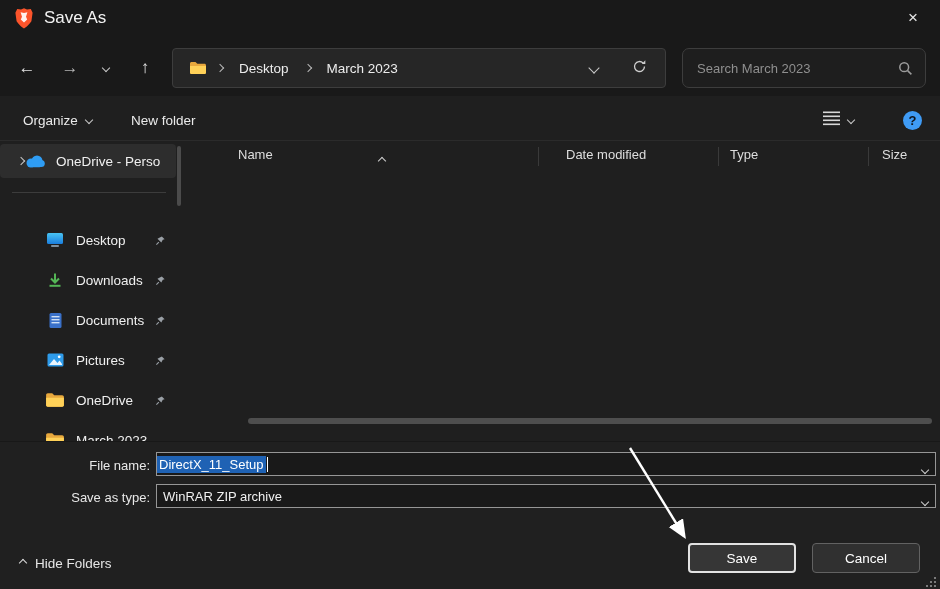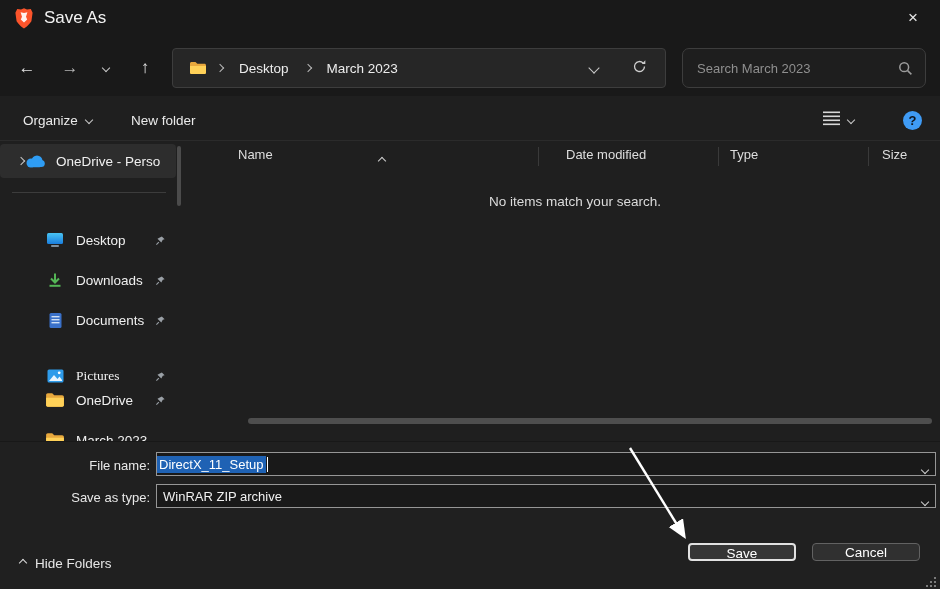--- a/index.html
+++ b/index.html
@@ -61,21 +61,21 @@
   .bottompanel{position:absolute;left:0;top:441px;width:940px;height:148px;background:#202020;border-top:1px solid #181818;box-sizing:border-box;}
   .flabel{position:absolute;width:110px;text-align:right;font-size:13px;color:#e8e8e8;}
   .field{position:absolute;left:156px;width:780px;height:24px;background:#191919;border:1px solid #969696;
          box-sizing:border-box;display:flex;align-items:center;cursor:text;}
   .fieldchev{position:absolute;right:7px;top:8px;color:#cfcfcf;}
   .selected{background:#1f62b4;color:#fff;padding:1px 2px;font-size:13px;}
   .caretbar{width:1px;height:15px;background:#fff;margin-left:1px;}
   .fieldtext{padding-left:6px;font-size:13px;color:#f0f0f0;}
   .hidefolders{position:absolute;left:14px;top:551px;height:24px;display:flex;align-items:center;gap:9px;background:transparent;
                border:0;color:#e6e6e6;font-size:13.5px;cursor:pointer;font-family:inherit;}
-  .btn{position:absolute;top:543px;width:108px;height:18px;border-radius:4px;font-size:13.5px;color:#fff;cursor:pointer;font-family:inherit;}
+  .btn{position:absolute;top:543px;width:108px;height:30px;border-radius:4px;font-size:13.5px;color:#fff;cursor:pointer;font-family:inherit;}
   .btn.save{left:688px;background:#363636;border:2px solid #e2e2e2;}
   .btn.cancel{left:812px;background:#303030;border:1px solid #626262;}
   .grip{position:absolute;left:926px;top:576px;}
   .annot{position:absolute;left:585px;top:430px;pointer-events:none;}
 </style>
 </head>
 <body>
 
 <div class="win">
   <div class="headerbg"></div>
@@ -225,21 +225,21 @@
     </span>
     <span class="slabel">Downloads</span>
     <span class="pin">
       <svg width="11" height="11" viewBox="0 0 12 12">
           <path d="M7.5 1.5l3 3-2 .7-1.6 3.1-4.2-4.2 3.1-1.6z" fill="#9aa0a6"></path>
           <path d="M4.2 7.8L1.5 10.5" stroke="#9aa0a6" stroke-width="1.2"></path>
         </svg>
     </span>
   </div>
 
-  <div class="siderow" style="top:359px;font-family:Liberation Serif, serif;">
+  <div class="siderow" style="top:343px;">
     <span class="sic ind">
       <svg width="17" height="14" viewBox="0 0 17 14">
         <rect x="0.5" y="0.5" width="16" height="13" rx="1.5" fill="#2e9bea"></rect>
         <path d="M2 12 L7 6 L10.5 10 L12.5 7.6 L15 11 V12 Z" fill="#e9f4fd"></path>
         <circle cx="12.2" cy="3.8" r="1.4" fill="#ffffff"></circle>
       </svg>
     </span>
     <span class="slabel">Pictures</span>
     <span class="pin">
       <svg width="11" height="11" viewBox="0 0 12 12">
@@ -277,21 +277,20 @@
 
   <button class="colhdr" style="left:238px;">Name</button>
   <span class="sortcaret"><span class="chev u s"></span></span>
   <span class="colsep" style="left:538px;"></span>
   <button class="colhdr" style="left:548px;margin-left:18px;">Date modified</button>
   <span class="colsep" style="left:718px;"></span>
   <button class="colhdr" style="left:730px;">Type</button>
   <span class="colsep" style="left:868px;"></span>
   <button class="colhdr" style="left:882px;">Size</button>
 
-  <div class="emptymsg">No items match your search.</div>
   <div class="hscroll"></div>
 
   <div class="bottompanel"></div>
 
   <span class="flabel" style="left:40px;top:458px;">File name:</span>
   <div class="field" style="top:452px;">
     <span class="selected">DirectX_11_Setup</span>
     <span class="caretbar"></span>
     <span class="fieldchev"><span class="chev d s"></span></span>
   </div>

